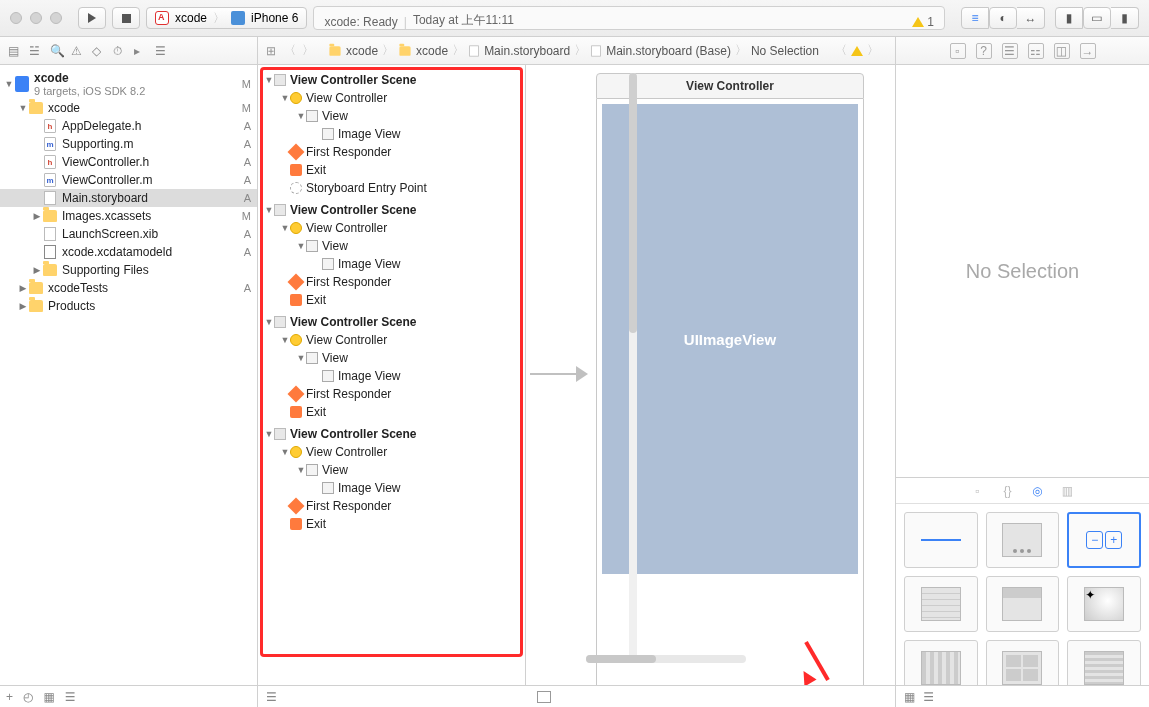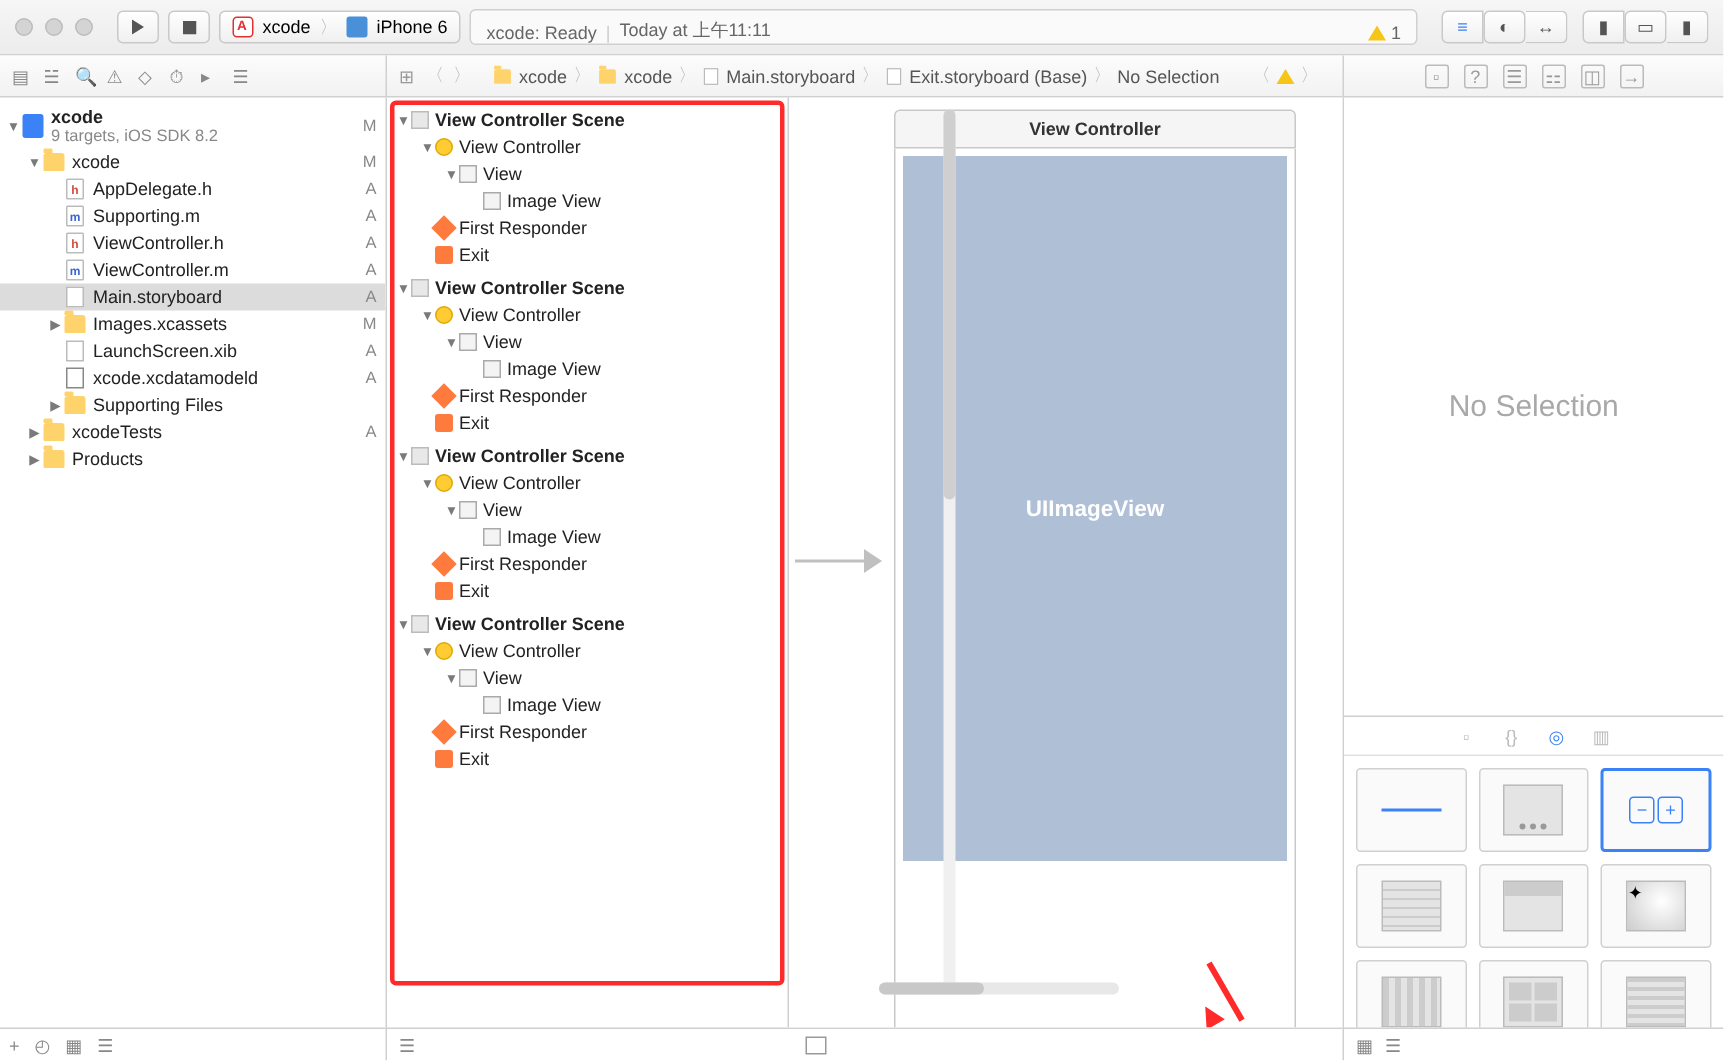--- a/index.html
+++ b/index.html
@@ -174,21 +174,21 @@
       <span class="folder-icon" style="transform:scale(.8)"></span>
       <span>xcode</span>
         <span class="chev">〉</span>
       <span class="folder-icon" style="transform:scale(.8)"></span>
       <span>xcode</span>
         <span class="chev">〉</span>
       <span class="file-sb" style="transform:scale(.8)"></span>
       <span>Main.storyboard</span>
         <span class="chev">〉</span>
       <span class="file-sb" style="transform:scale(.8)"></span>
-      <span>Exit.storyboard (Base)</span>
+      <span>Main.storyboard (Base)</span>
         <span class="chev">〉</span>
       <span>No Selection</span>
       <span class="jumpbar-warn">
         <span style="color:#bbb">〈</span>
         <span class="warn-tri"></span>
         <span style="color:#bbb">〉</span>
       </span>
     </div>
   </div>
   <div class="tabbar-right">
@@ -347,20 +347,25 @@
           </div>
           <div class="orow" style="padding-left: 22px;">
             <span class="disc"></span>
             <span class="cube-icon"></span>
             <span style="margin-left:4px">First Responder</span>
           </div>
           <div class="orow" style="padding-left: 22px;">
             <span class="disc"></span>
             <span class="exit-icon"></span>
             <span style="margin-left:4px">Exit</span>
+          </div>
+          <div class="orow" style="padding-left: 22px;">
+            <span class="disc"></span>
+            <span class="sep-icon"></span>
+            <span style="margin-left:4px">Storyboard Entry Point</span>
           </div>
           <div style="height: 4px;"></div>
           <div class="orow bold" style="padding-left: 6px;">
             <span class="disc">▼</span>
             <span class="scene-icon"></span>
             <span style="margin-left:4px">View Controller Scene</span>
           </div>
           <div class="orow" style="padding-left: 22px;">
             <span class="disc">▼</span>
             <span class="vc-icon"></span>

